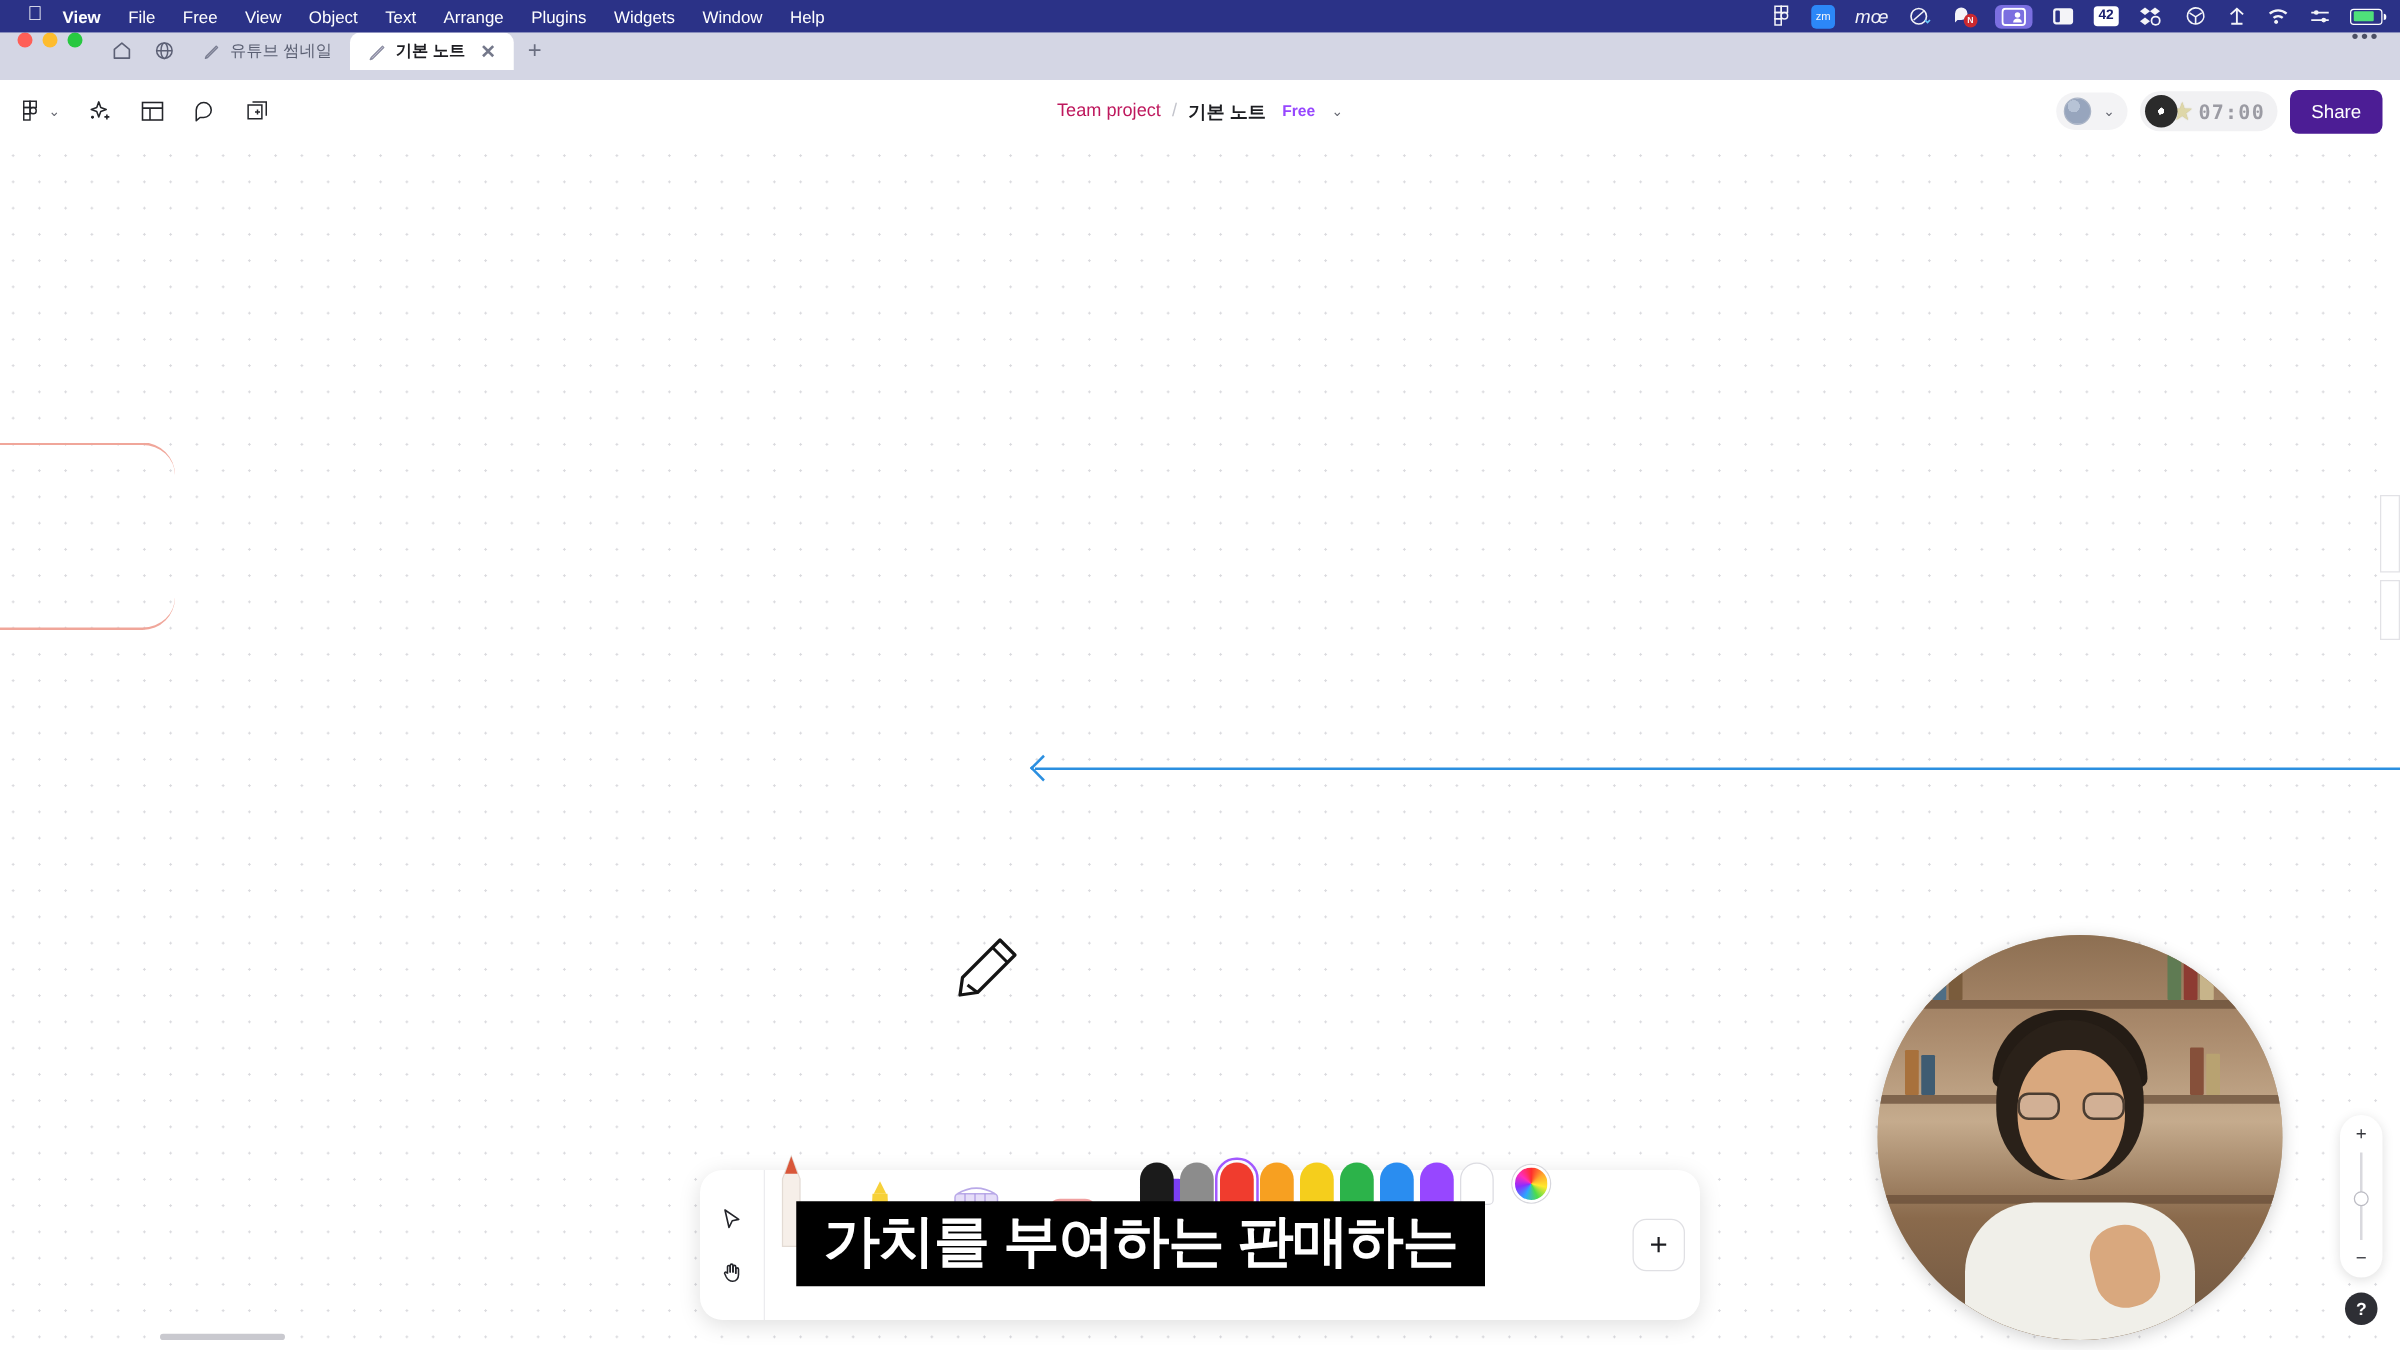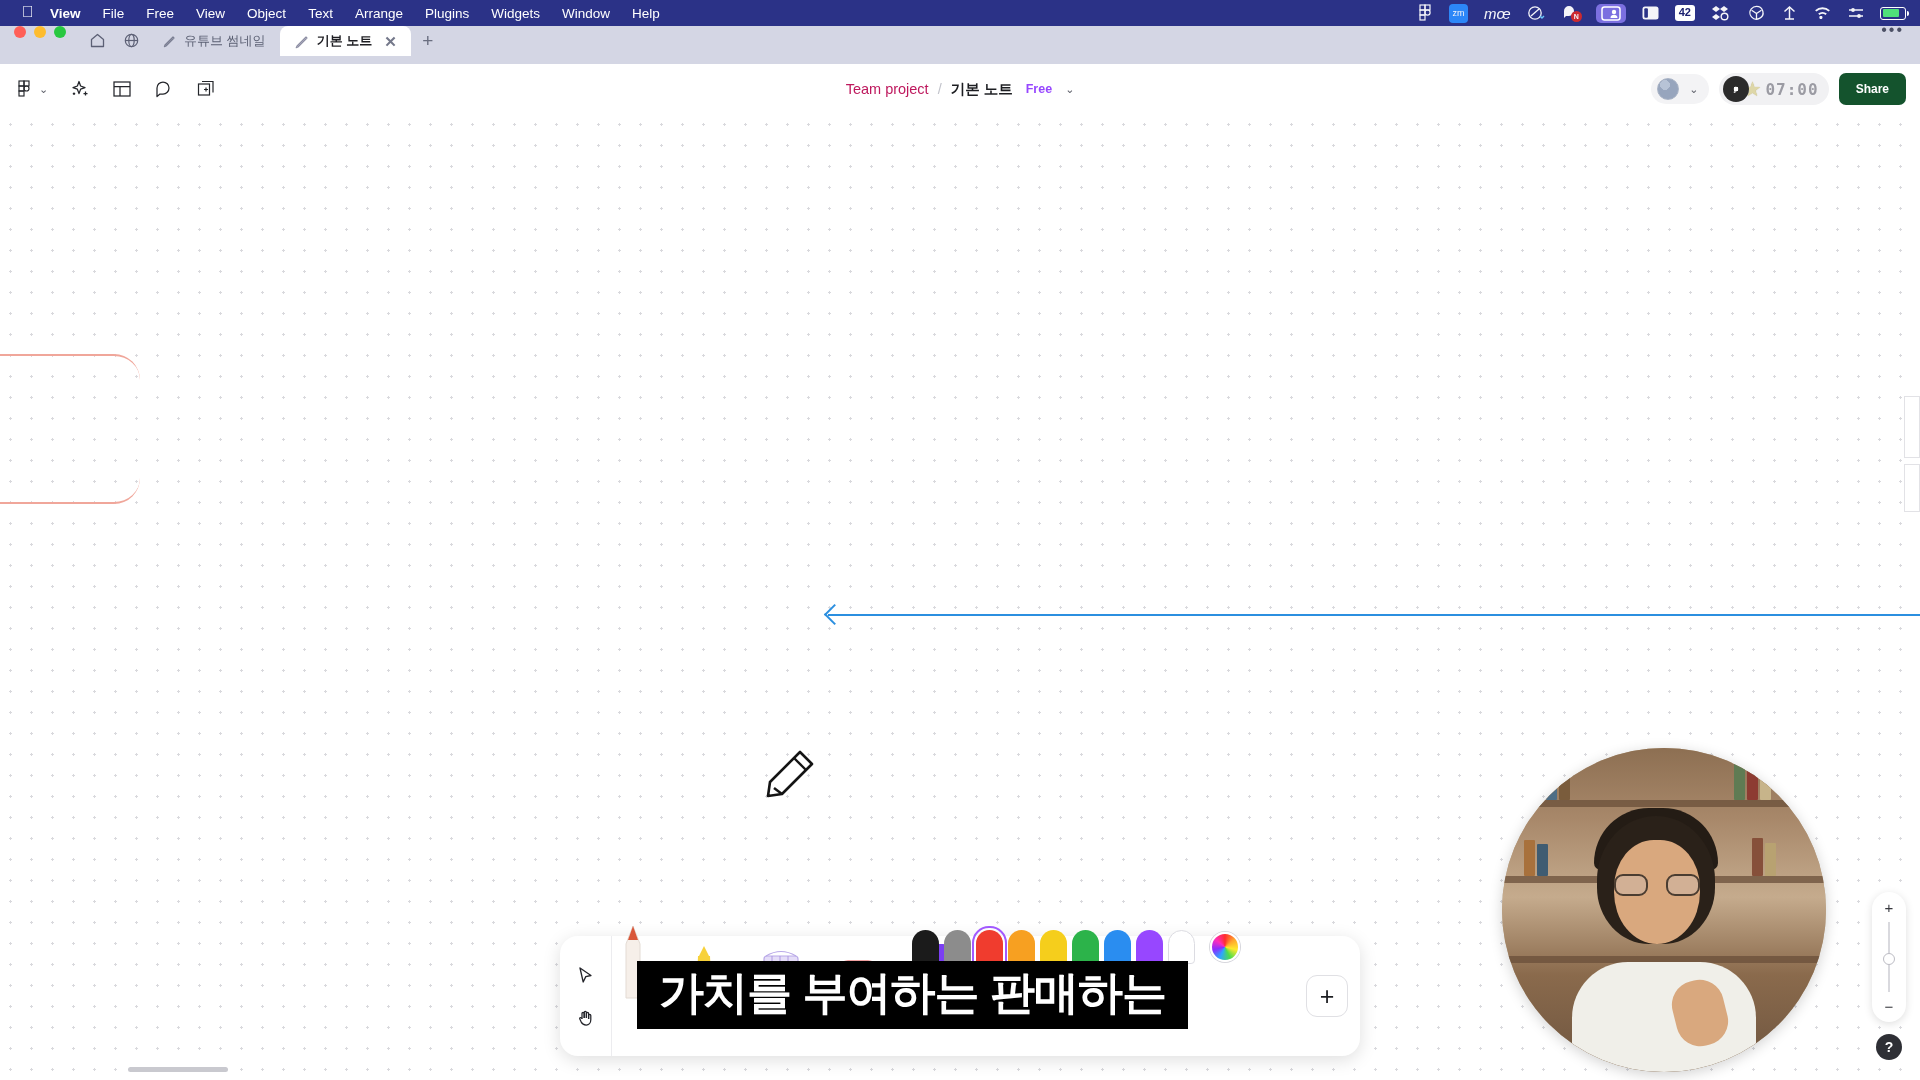--- a/index.html
+++ b/index.html
@@ -94,21 +94,21 @@
      radial-gradient(circle at 35% 30%, #b7c3d6 0 25%, #97a5bd 26% 100%);
      border:1px solid #aab4c6; }
   .timerwidget {
     display:flex;align-items:center;gap:2px;background:#f1f1f3;border-radius:20px;padding:3px 10px 3px 4px;
   }
   .vinyl { width:26px;height:26px;border-radius:50%;background:radial-gradient(circle,#fff 0 13%,#2b2b2b 14% 100%);
     display:flex;align-items:center;justify-content:center;color:#fff;font-size:11px; position:relative; }
   .star { font-size:20px; color:#ded7a8; margin-left:-7px; text-shadow:0 0 1px #b8ae74; }
   .digits { font-family:"DejaVu Sans Mono", monospace; font-size:16px; color:#9b9ba3; letter-spacing:1px; margin-left:2px; font-weight:bold;}
   .sharebtn {
-    background:#14532d; color:#ffffff; font-size:12px; font-weight:bold;
+    background:#4c1d95; color:#ffffff; font-size:15px; font-weight:normal;
     border:none; border-radius:7px; padding:9px 17px; cursor:pointer;
   }
 
   
   #canvas {
     position:absolute; top:114px; left:0; width:1920px; height:966px;
     background-color:#ffffff;
     background-image:radial-gradient(circle, #d9d9dd 1px, transparent 1.1px);
     background-size:21px 21px;
     overflow:hidden;

